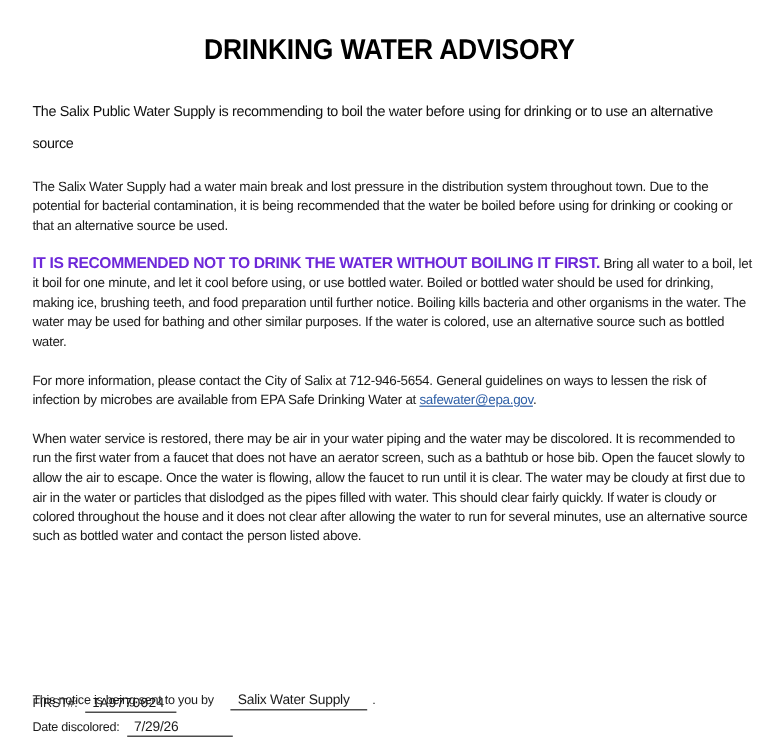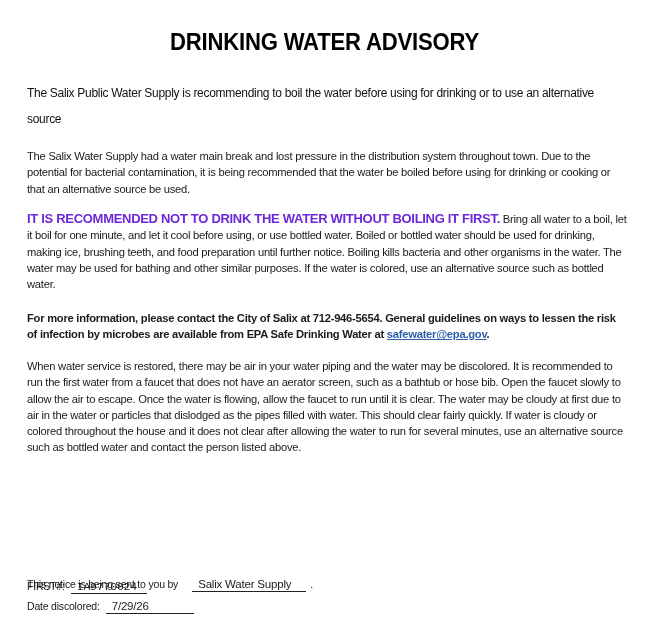--- a/index.html
+++ b/index.html
@@ -58,21 +58,21 @@
       font-size: 13px;
       letter-spacing: -0.3px;
       color: #6d28d9;
     }
     .link {
       color: #2e5fa6;
       text-decoration: underline;
     }
     .p1 { top: 148px; }
     .p2 { top: 211px; }
-    .p3 { top: 310px; font-weight: bold; }
+    .p3 { top: 310px; }
     .p4 { top: 358px; }
     .p5 { top: 487px; }
     .sig {
       position: absolute;
       left: 27px;
       font-size: 10.5px;
       letter-spacing: -0.2px;
       color: #1a1a1a;
       white-space: nowrap;
     }

